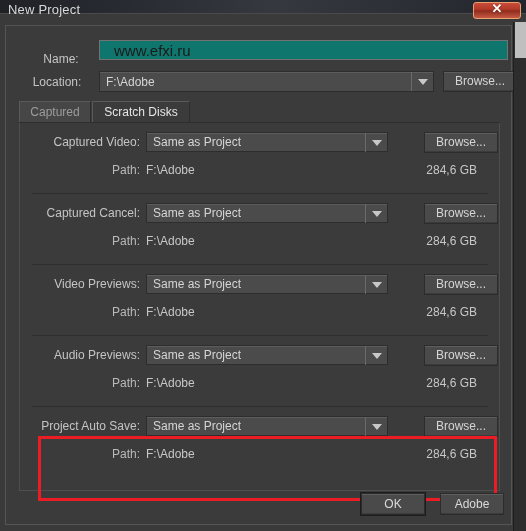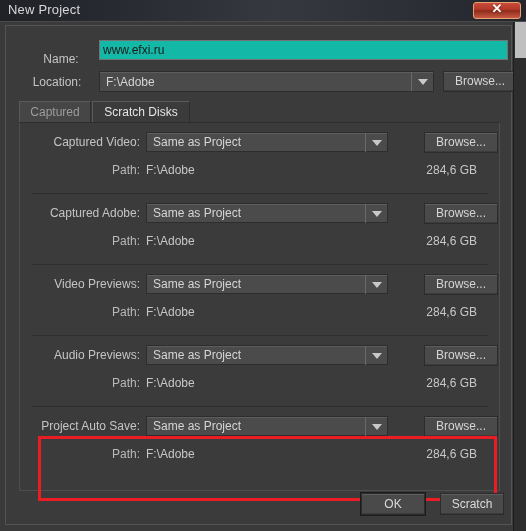--- a/index.html
+++ b/index.html
@@ -12,21 +12,21 @@
 
   #app {
     position: relative;
     width: 526px; height: 531px;
     background: #3a3a3a;
   }
 
   
   .titlebar {
     position: absolute; left: 0; top: 0;
-    width: 526px; height: 22px;
+    width: 526px; height: 14px;
     background: linear-gradient(to right, #1f2126 0%, #2a2d34 28%, #35383f 52%, #2c2f36 78%, #23252b 100%);
     border-bottom: 1px solid #4a4a4a;
     padding-left: 28px;
   }
   .title-text {
     position: absolute; left: 8px; top: 2px;
     font-size: 13px; color: #d8d8d8;
     letter-spacing: .2px;
     white-space: nowrap;
   }
@@ -58,24 +58,24 @@
     font-size: 12px; color: #c4c4c4;
     white-space: nowrap;
   }
 
   
   .name-row { position: absolute; left: 0; top: 14px; width: 100%; height: 22px; }
   .name-label { position: absolute; left: 24px; top: 12px; width: 62px; text-align: center; }
   .name-input {
     position: absolute; left: 93px; top: 0;
     width: 409px; height: 20px;
-    background: #14b8a6;
+    background: #0f766e;
     border: 1px solid #737373;
-    color: #1a1a1a; font-size: 12px;
-    padding: 0 3px;
+    color: #1a1a1a; font-size: 15px;
+    padding: 0 14px;
     font-family: "Liberation Sans", sans-serif;
     outline: none;
   }
 
   
   .loc-row { position: absolute; left: 0; top: 45px; width: 100%; height: 22px; }
   .loc-label { position: absolute; left: 16px; top: 4px; width: 70px; text-align: center; }
   .loc-combo {
     position: absolute; left: 93px; top: 0;
     width: 335px; height: 21px;
@@ -282,21 +282,21 @@
           <span class="combo-arrow-box"></span>
         </div>
         <button class="browse-btn row-browse">Browse...</button>
         <div class="lbl path-label">Path:</div>
         <div class="lbl path-val">F:\Adobe</div>
         <div class="lbl size-val">284,6 GB</div>
         <div class="row-sep"></div>
       </div>
 
       <div class="row" style="top:71px;">
-        <div class="lbl row-label">Captured Adobe:</div>
+        <div class="lbl row-label">Captured Cancel:</div>
         <div class="row-combo">
           <span class="val">Same as Project</span>
           <span class="combo-arrow-box"></span>
         </div>
         <button class="browse-btn row-browse">Browse...</button>
         <div class="lbl path-label">Path:</div>
         <div class="lbl path-val">F:\Adobe</div>
         <div class="lbl size-val">284,6 GB</div>
         <div class="row-sep"></div>
       </div>
@@ -336,20 +336,20 @@
         <button class="browse-btn row-browse">Browse...</button>
         <div class="lbl path-label">Path:</div>
         <div class="lbl path-val">F:\Adobe</div>
         <div class="lbl size-val">284,6 GB</div>
       </div>
 
       <div class="highlight-box"></div>
     </div>
 
     <button class="footer-btn ok-btn">OK</button>
-    <button class="footer-btn cancel-btn">Scratch</button>
+    <button class="footer-btn cancel-btn">Adobe</button>
   </div>
 
   <div class="scrollbar">
     <div class="scroll-thumb"></div>
   </div>
 
 </div>
 
 </body></html>

